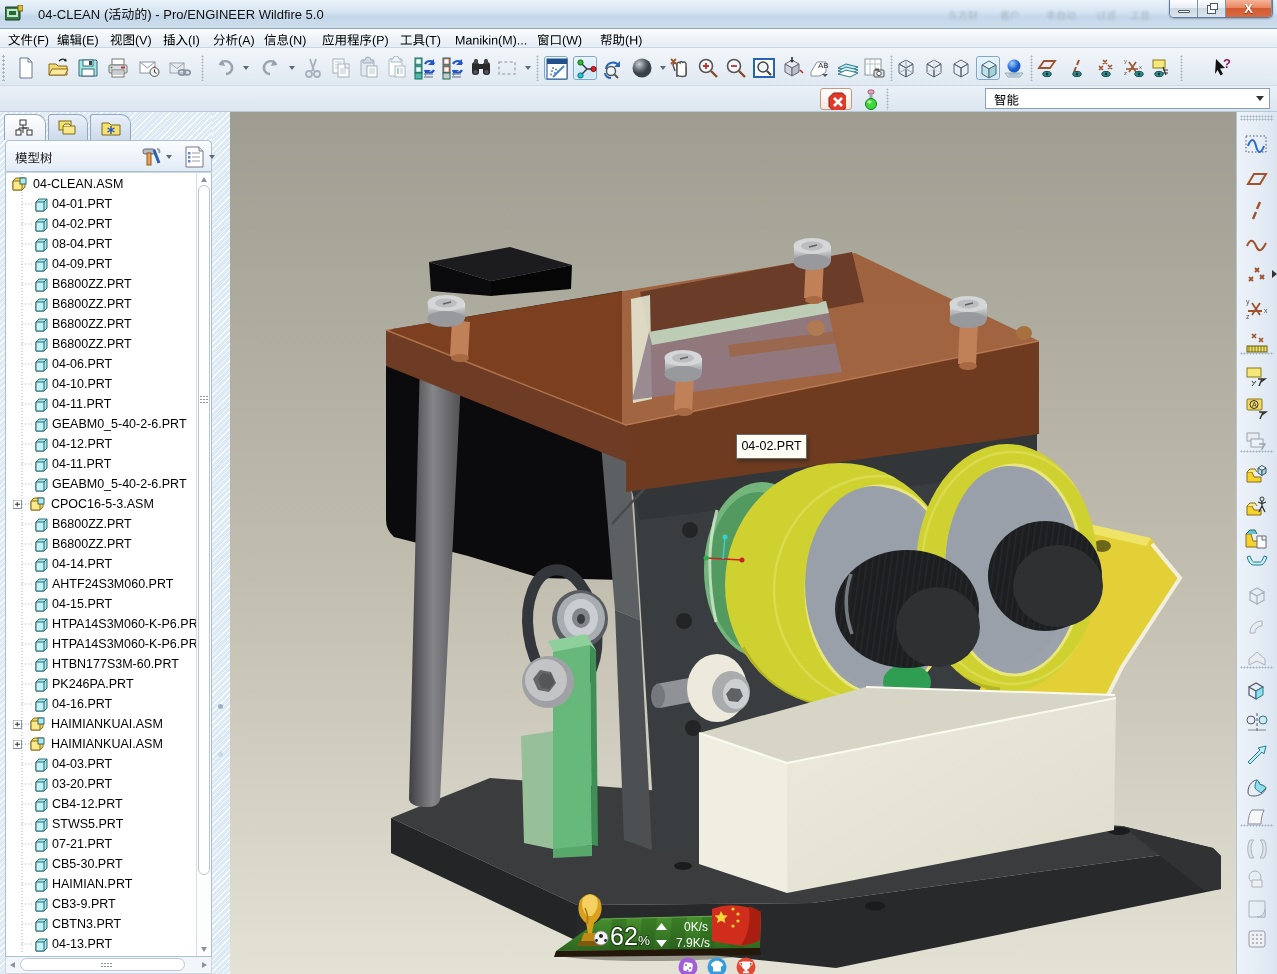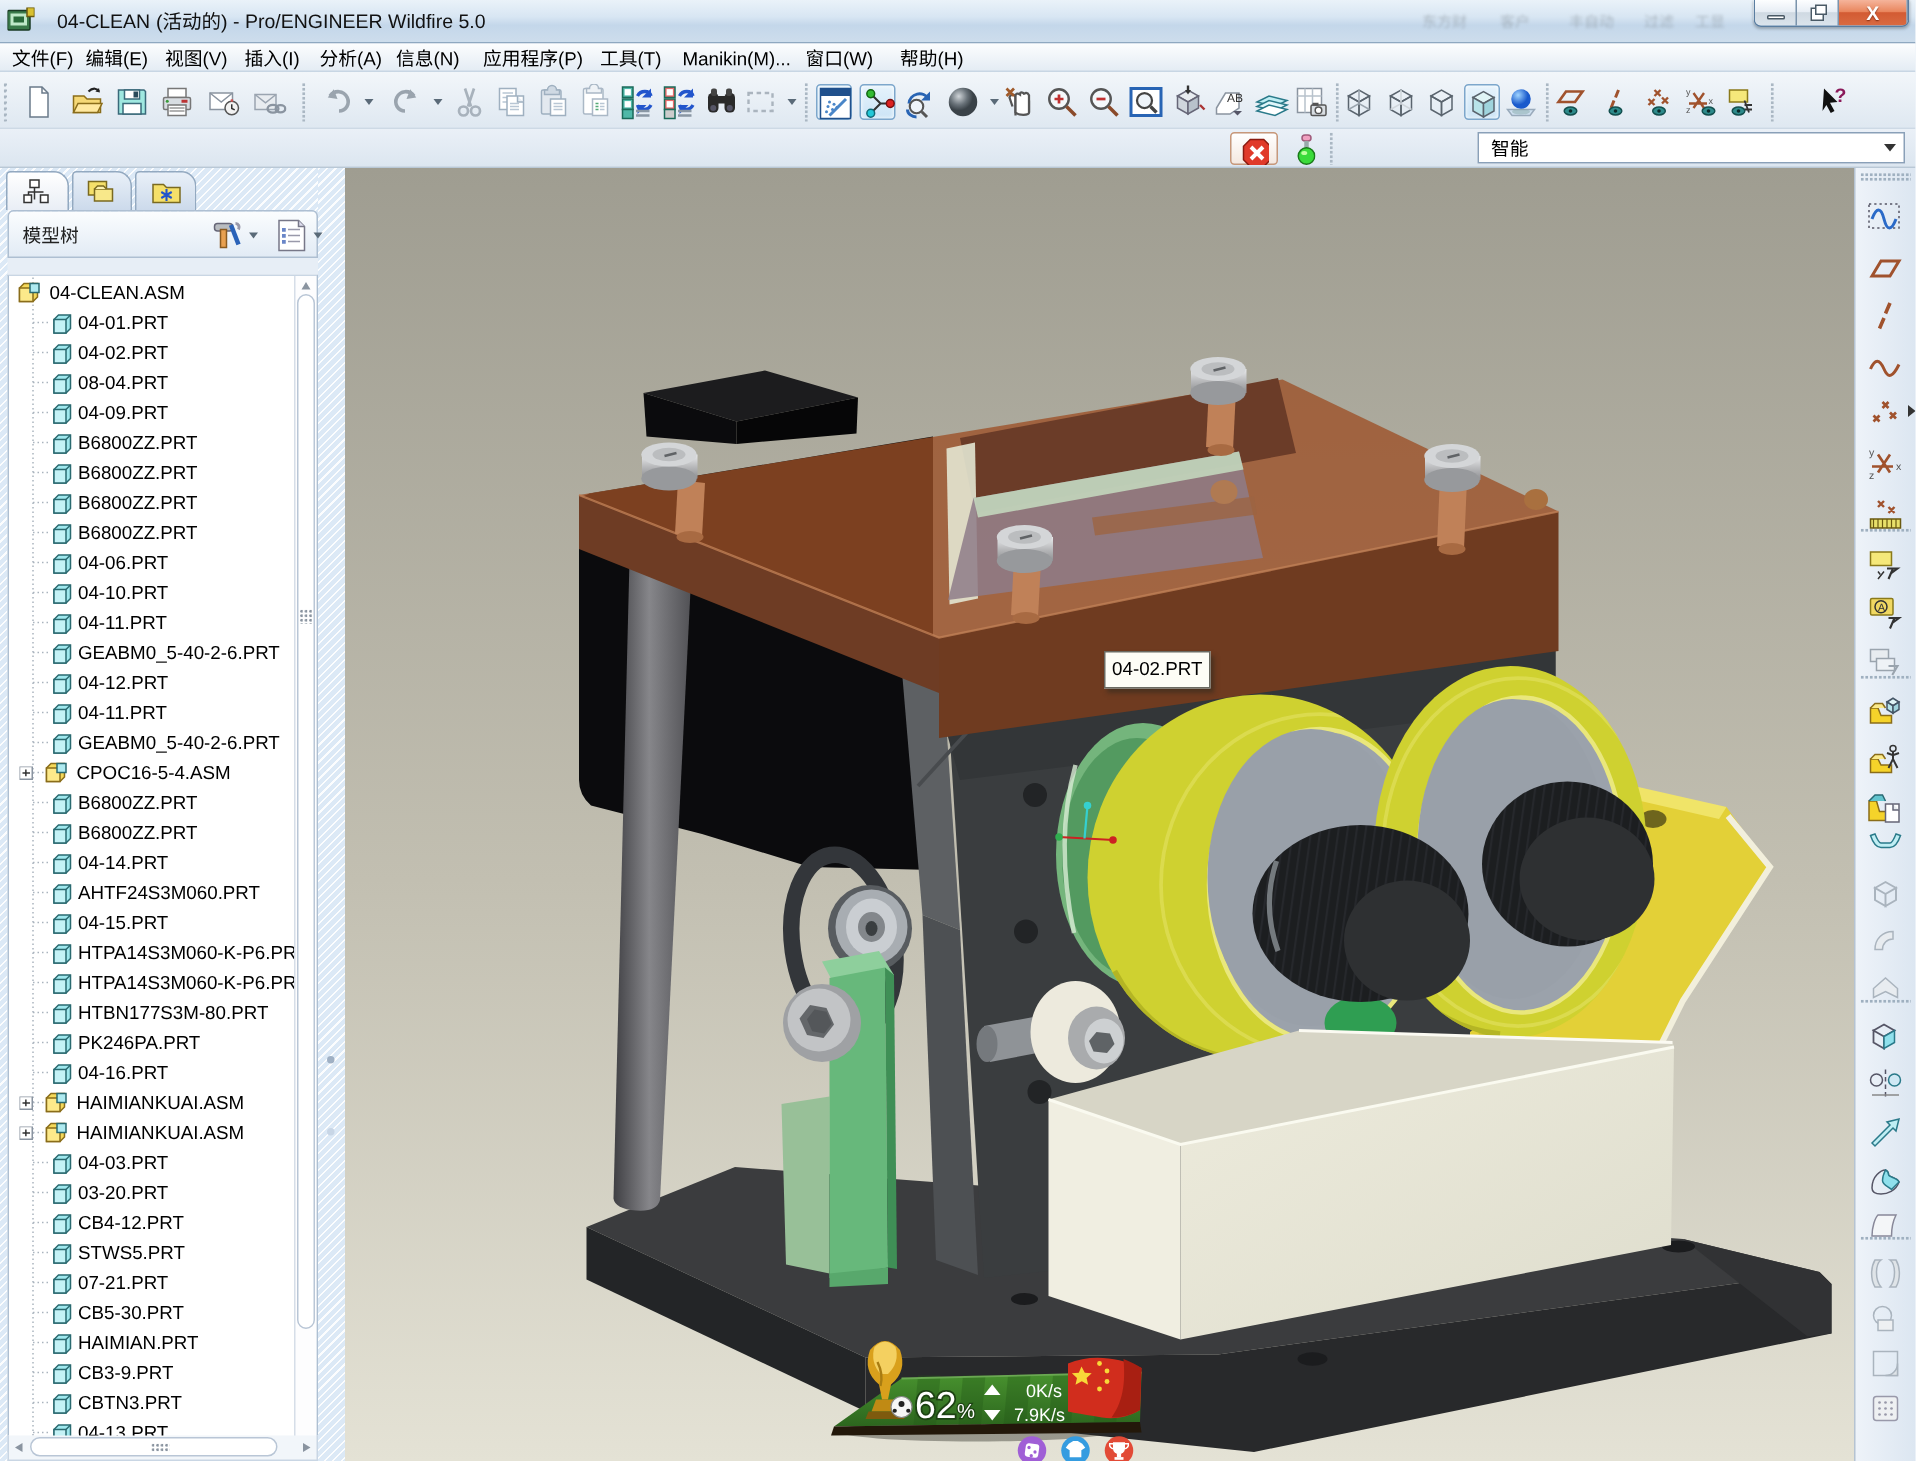--- a/index.html
+++ b/index.html
@@ -35,21 +35,21 @@
 .press{background:linear-gradient(#e6f3fc,#cbe4f6);border:1px solid #7da7cc;border-radius:3px;box-shadow:inset 0 0 3px #fff}
 #lpanel{position:absolute;left:0;top:112px;width:230px;height:862px}
 .hatch{background-color:#dce9f6;background-image:repeating-linear-gradient(135deg,rgba(255,255,255,.9) 0 1px,transparent 1px 4px)}
 .tab{position:absolute;top:2px;height:26px;border:1px solid #93a9c0;border-bottom:none;border-radius:3px 10px 0 0}
 #tab1{left:4px;width:42px;background:linear-gradient(#ffffff,#e9eef5);z-index:3}
 #tab2{left:48px;width:40px;background:linear-gradient(#e9f0f8,#ccdaeb)}
 #tab3{left:90px;width:41px;background:linear-gradient(#e9f0f8,#ccdaeb)}
 .tab svg{position:absolute;left:50%;top:50%;transform:translate(-50%,-50%)}
 #phead{position:absolute;left:5px;top:28px;width:207px;height:32px;
  background:linear-gradient(#fbfdfe,#e2ebf5);border:1px solid #aebfd2;border-radius:4px 4px 0 0}
-#treebox{position:absolute;left:5px;top:71px;width:207px;height:785px;background:#fff;
+#treebox{position:absolute;left:5px;top:60px;width:207px;height:785px;background:#fff;
  border:1px solid #aebfd2;border-top:1px solid #c9d6e4;overflow:hidden}
 .trow{position:absolute;left:0;height:20px;white-space:nowrap;font-size:12.5px;color:#000}
 .trow span{position:absolute;top:3px}
 #vscroll{position:absolute;right:0;top:0;width:15px;height:783px;background:#fdfdfe;border-left:1px solid #d6dee8}
 #vthumb{position:absolute;left:1px;top:12px;width:12px;height:690px;background:#fff;border:1px solid #b9c6d6;border-radius:6px}
 #hscroll{position:absolute;left:5px;top:845px;width:207px;height:17px;background:#f2f6fa;border:1px solid #c9d6e4;border-top:none}
 #hthumb{position:absolute;left:14px;top:1px;width:165px;height:13px;background:#fff;border:1px solid #b9c6d6;border-radius:7px}
 .sarrow{position:absolute;width:0;height:0}
 #rbar{position:absolute;left:1236px;top:112px;width:41px;height:862px;
  background:linear-gradient(90deg,#eef3f9,#dce6f1);border-left:1px solid #b5c3d2}
@@ -641,21 +641,21 @@
         <div class="trow" style="top:321px">
           <svg width="9" height="9" viewBox="0 0 9 9" style="position:absolute;left:7px;top:6px">
             <rect x="0" y="0" width="8.5" height="8.5" fill="#fff" stroke="#8a94a0"></rect>
             <path d="M2 4.25h5M4.25 2v4.5" stroke="#333"></path>
           </svg>
           <svg width="17" height="16" viewBox="0 0 17 16" style="position:absolute;left:24px;top:2px">
             <path d="M1 5l3-3h9v9l-3 3H1z" fill="#f5d95a" stroke="#8a6d1a"></path>
             <path d="M1 5h9v9H1z" fill="#fce98a" stroke="#8a6d1a"></path>
             <rect x="8" y="2" width="6" height="6" fill="#aeeaf0" stroke="#2a6a70"></rect>
           </svg>
-          <span style="left:45px">CPOC16-5-4.ASM</span>
+          <span style="left:45px">CPOC16-5-3.ASM</span>
         </div>
         <div class="trow" style="top:341px">
           <svg width="15" height="15" viewBox="0 0 15 15" style="position:absolute;left:28px;top:3px">
             <path d="M2 5l3-3h8v9l-3 3H2z" fill="#9fe8ee" stroke="#2a6a70"></path>
             <path d="M2 5h8v9H2z" fill="#c4f2f6" stroke="#2a6a70"></path>
             <path d="M10 5l3-3" stroke="#2a6a70"></path>
           </svg>
           <span style="left:46px">B6800ZZ.PRT</span>
         </div>
         <div class="trow" style="top:361px">
@@ -705,21 +705,21 @@
             <path d="M10 5l3-3" stroke="#2a6a70"></path>
           </svg>
           <span style="left:46px">HTPA14S3M060-K-P6.PRT</span>
         </div>
         <div class="trow" style="top:481px">
           <svg width="15" height="15" viewBox="0 0 15 15" style="position:absolute;left:28px;top:3px">
             <path d="M2 5l3-3h8v9l-3 3H2z" fill="#9fe8ee" stroke="#2a6a70"></path>
             <path d="M2 5h8v9H2z" fill="#c4f2f6" stroke="#2a6a70"></path>
             <path d="M10 5l3-3" stroke="#2a6a70"></path>
           </svg>
-          <span style="left:46px">HTBN177S3M-80.PRT</span>
+          <span style="left:46px">HTBN177S3M-60.PRT</span>
         </div>
         <div class="trow" style="top:501px">
           <svg width="15" height="15" viewBox="0 0 15 15" style="position:absolute;left:28px;top:3px">
             <path d="M2 5l3-3h8v9l-3 3H2z" fill="#9fe8ee" stroke="#2a6a70"></path>
             <path d="M2 5h8v9H2z" fill="#c4f2f6" stroke="#2a6a70"></path>
             <path d="M10 5l3-3" stroke="#2a6a70"></path>
           </svg>
           <span style="left:46px">PK246PA.PRT</span>
         </div>
         <div class="trow" style="top:521px">

